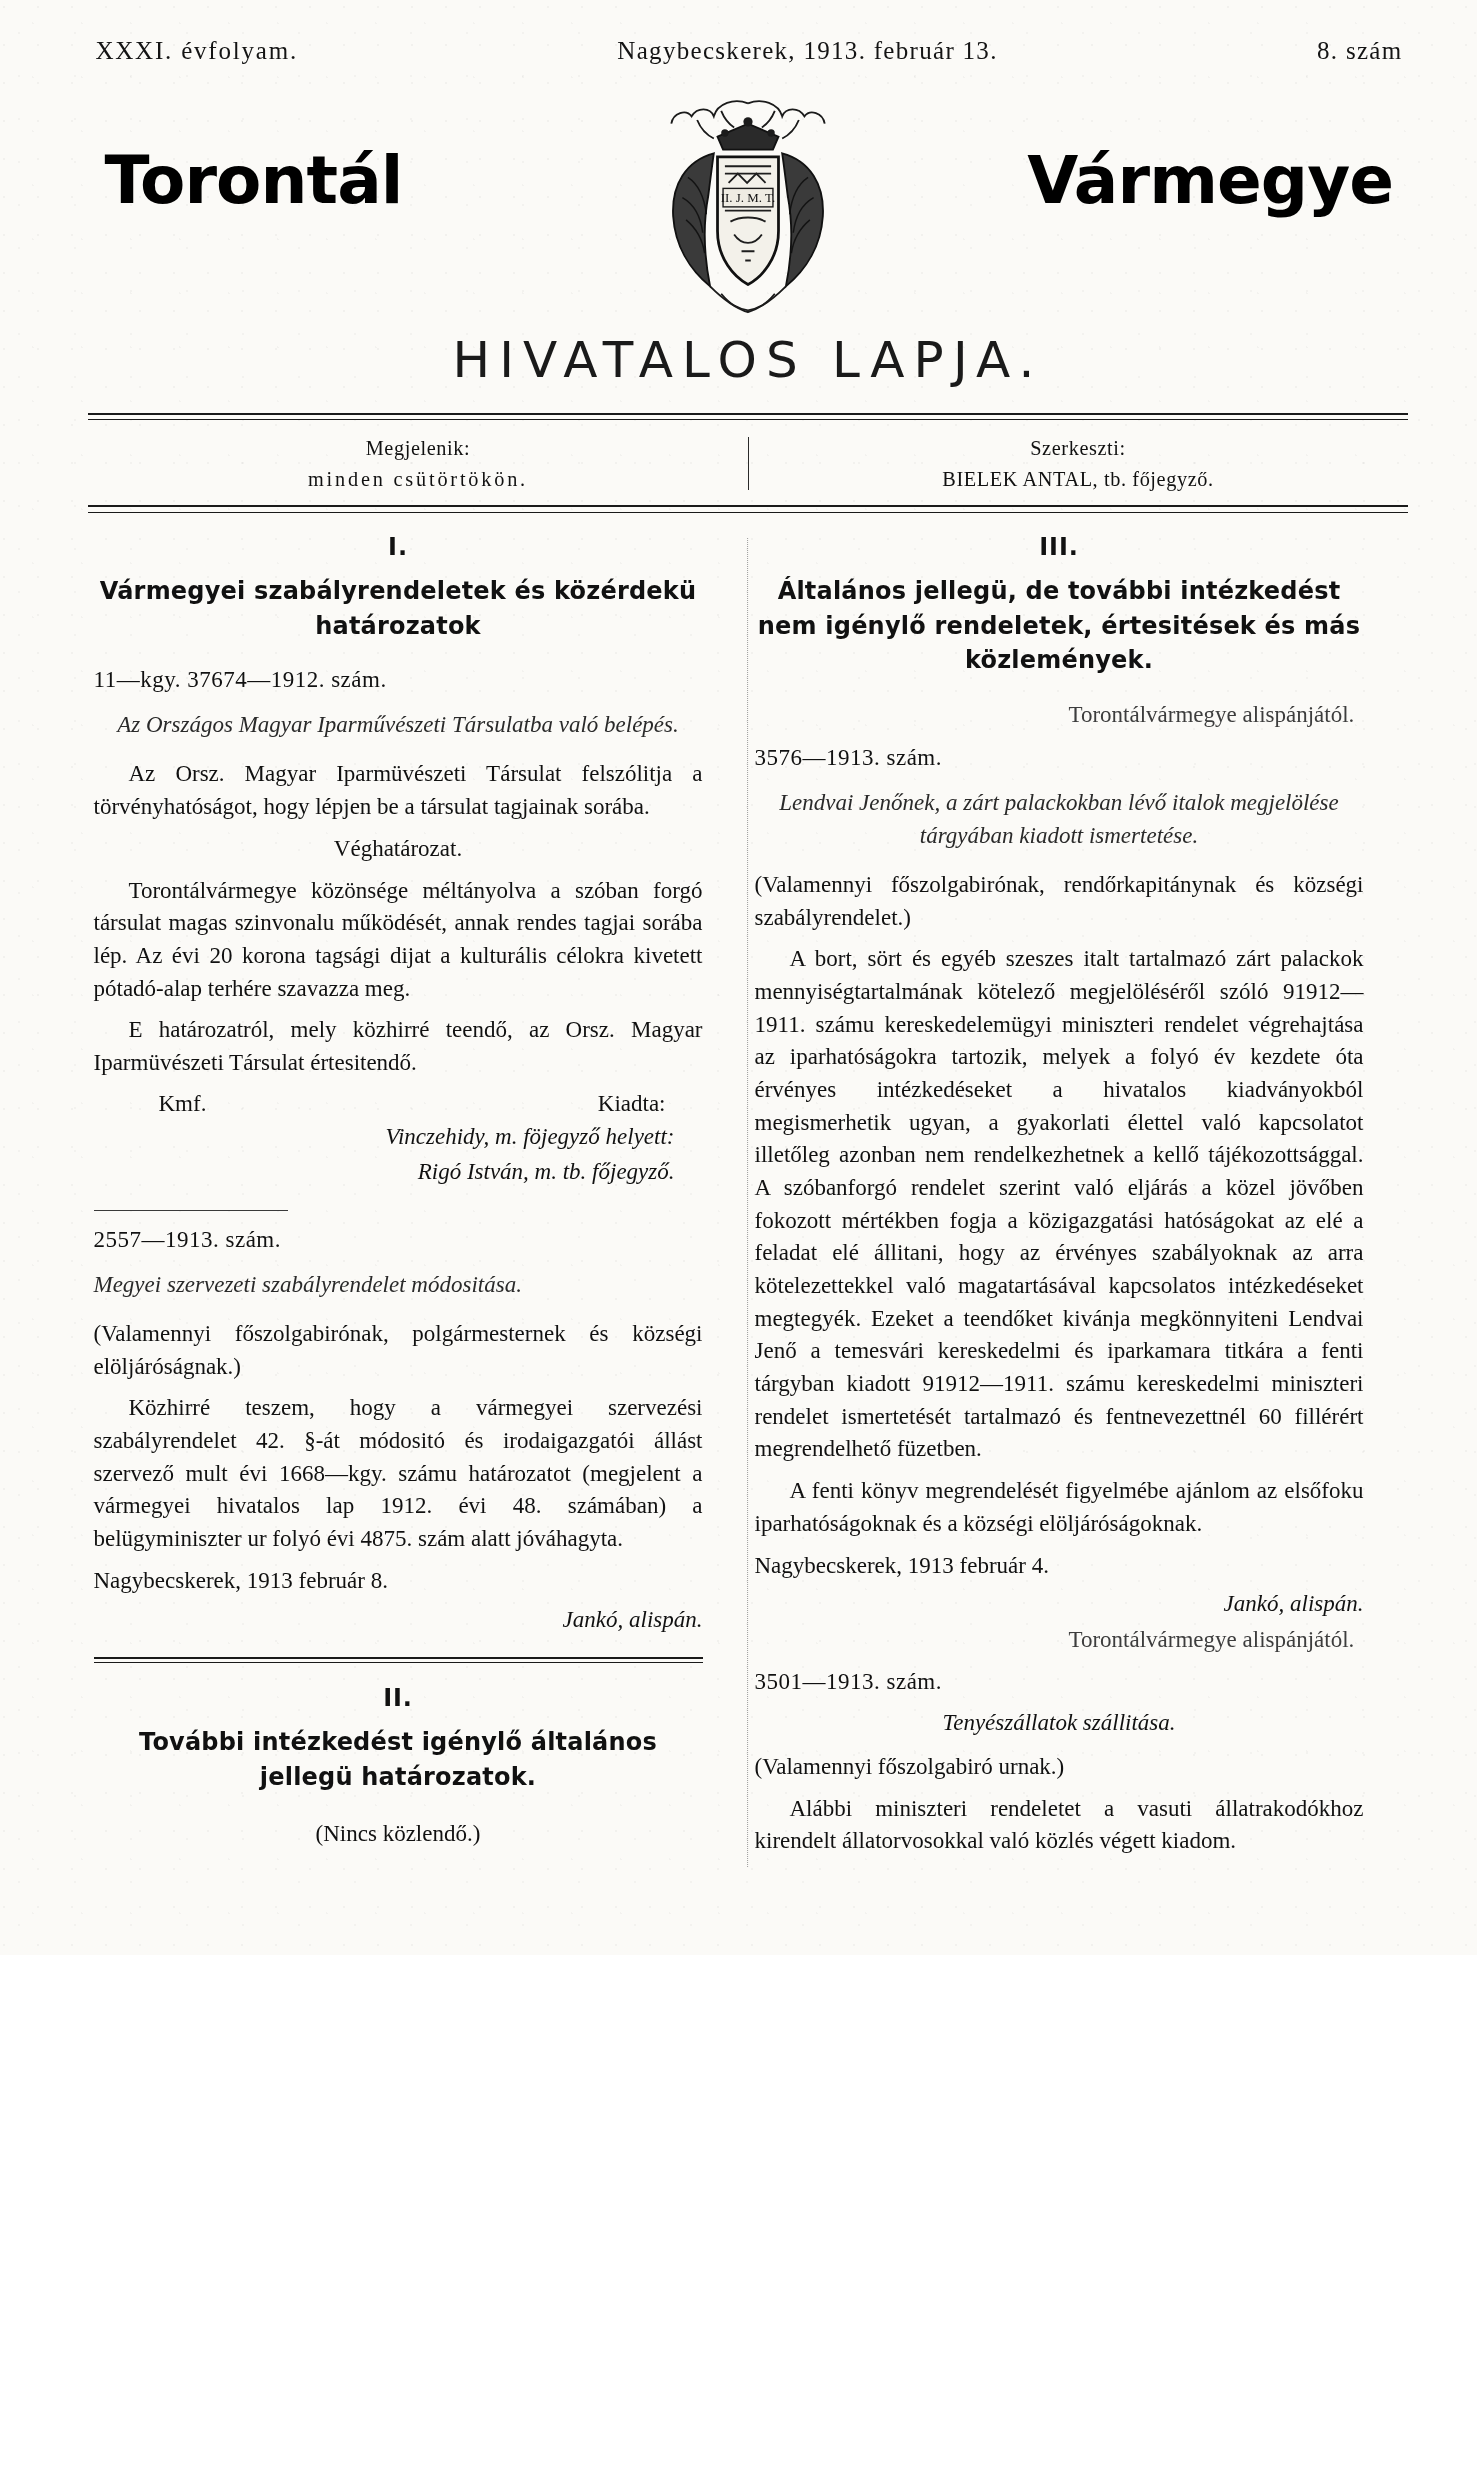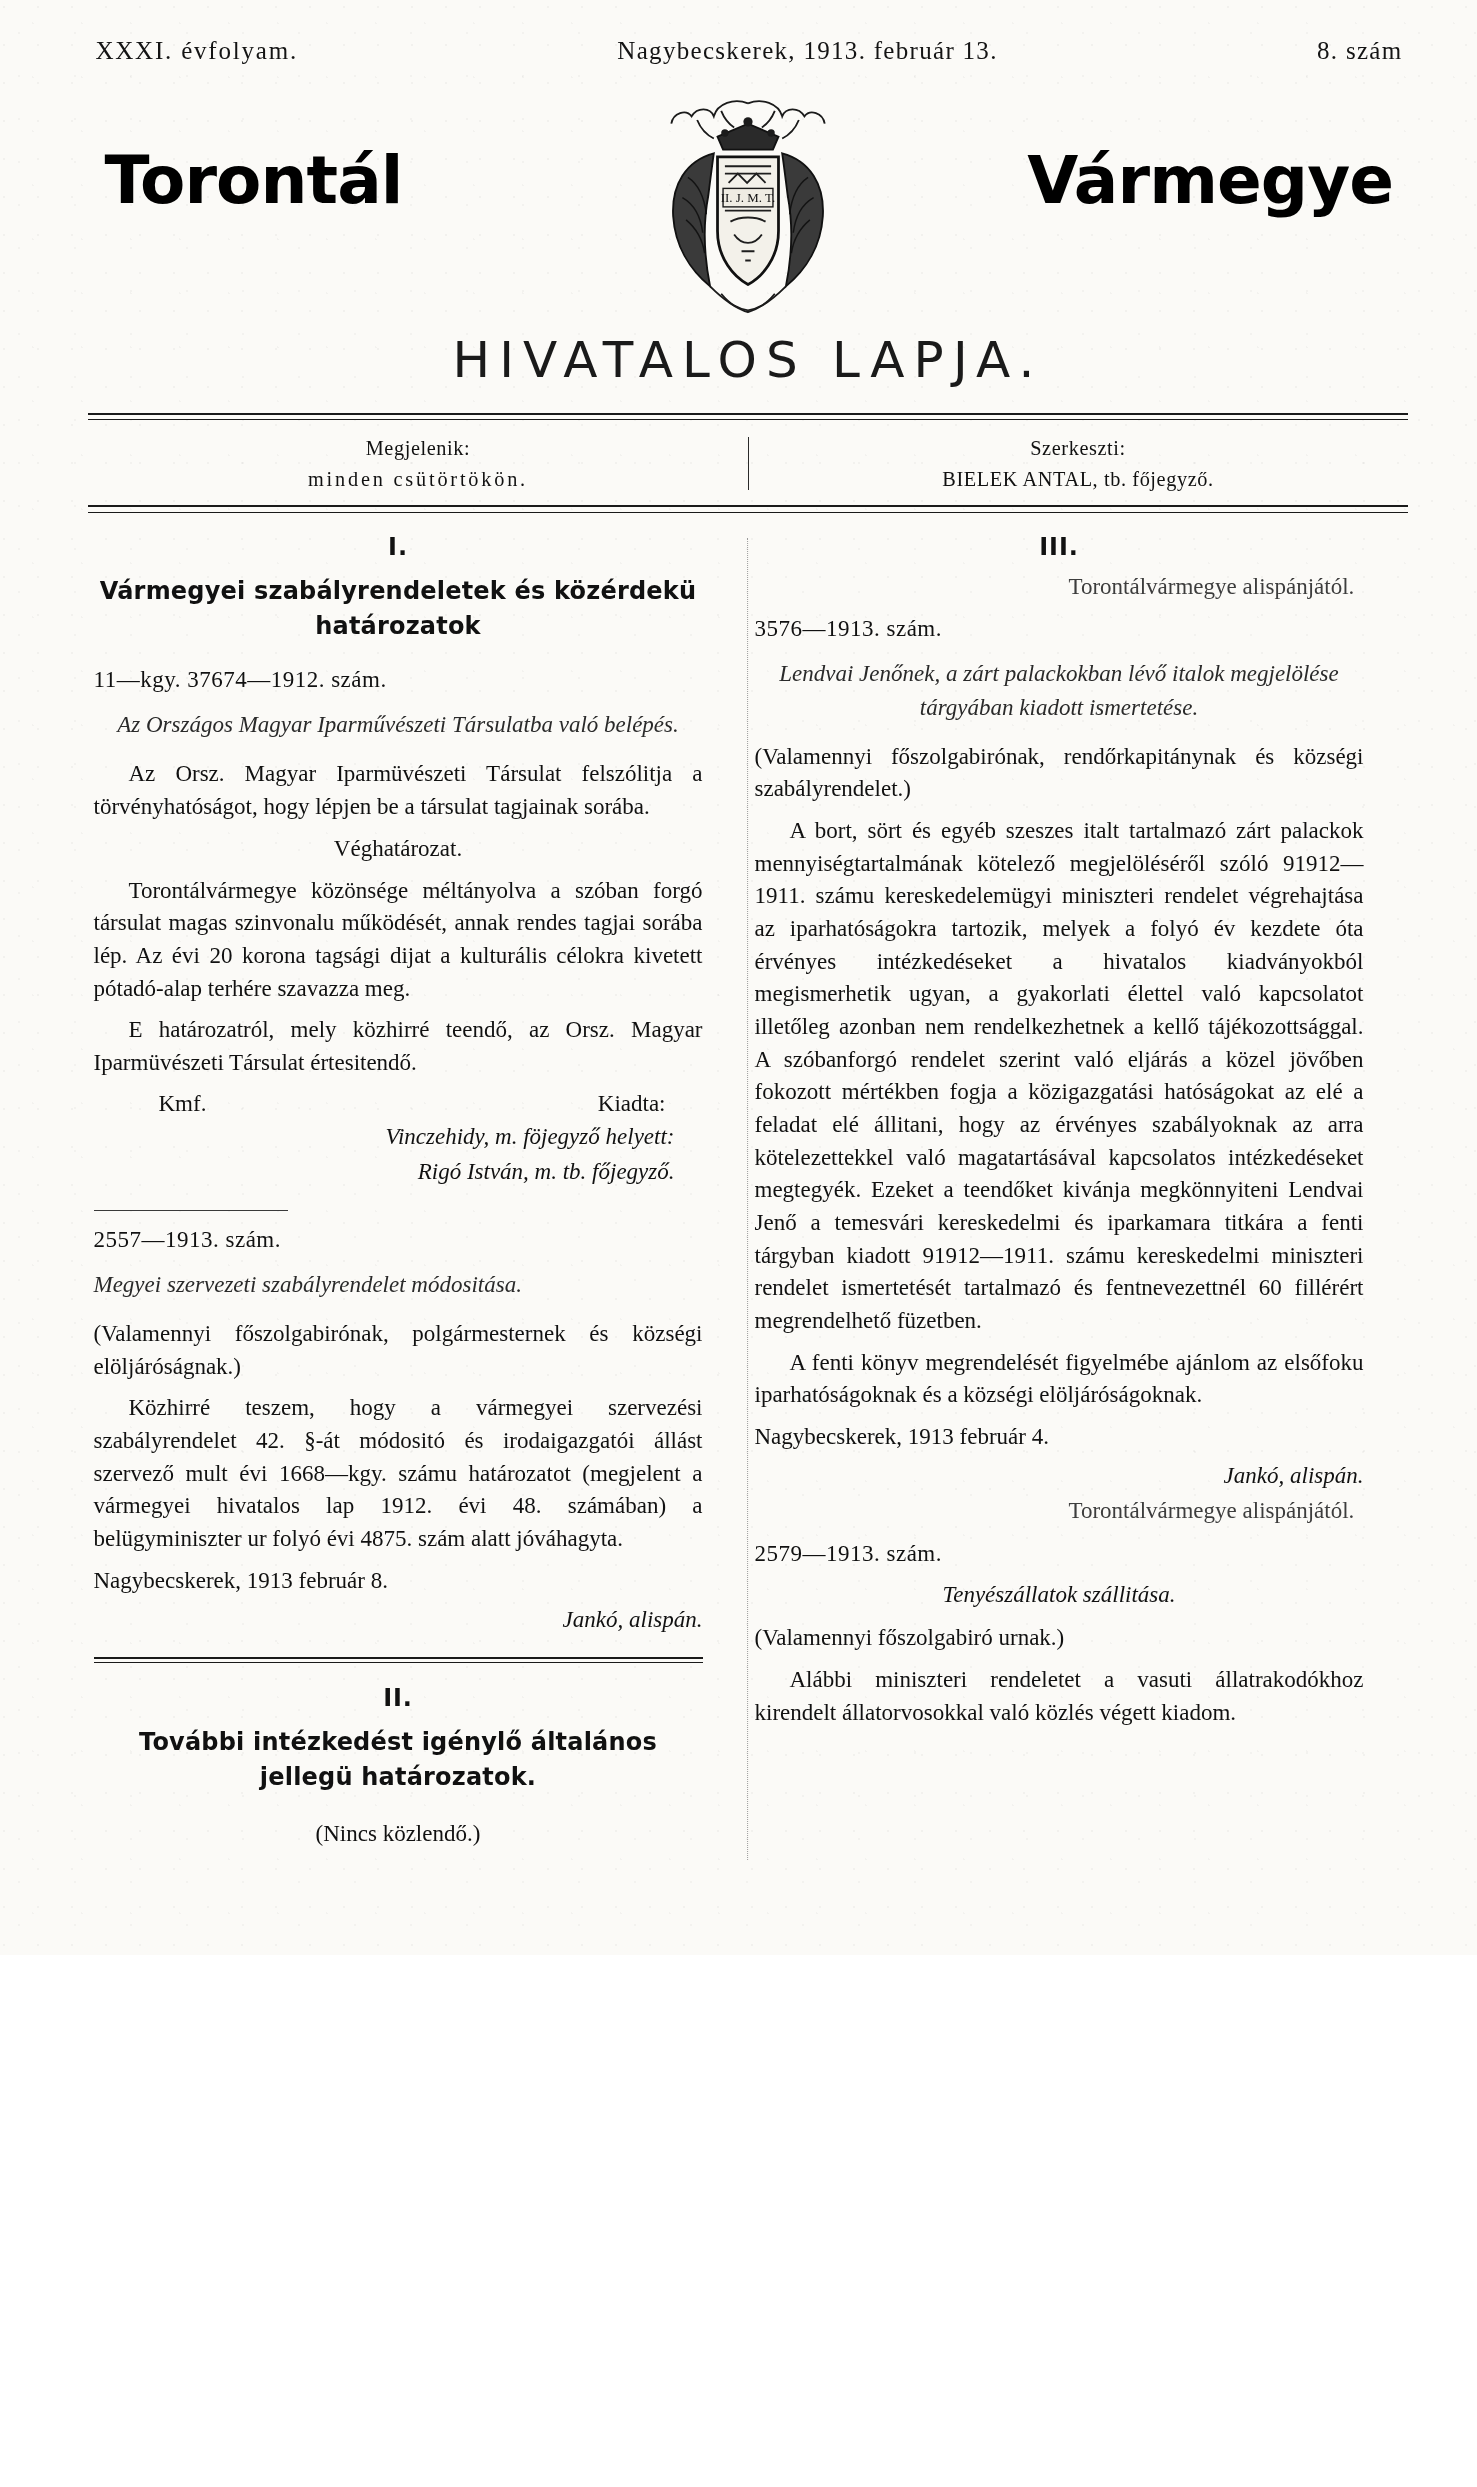--- a/index.html
+++ b/index.html
@@ -365,39 +365,40 @@
 
         <div class="sec-num">II.</div>
         <div class="sec-head">További intézkedést igénylő általános jellegü határozatok.</div>
         <p class="body center">(Nincs közlendő.)</p>
 
       </div>
 
       <div class="col-r">
 
         <div class="sec-num">III.</div>
+        <div class="sec-head">Általános jellegü, de további intézkedést nem igénylő rendeletek, értesitések és más közlemények.</div>
 
         <div class="right-italic-head">Torontálvármegye alispánjától.</div>
 
         <div class="num-line">3576—1913. szám.</div>
         <div class="italic-head">Lendvai Jenőnek, a zárt palackokban lévő italok megjelölése tárgyában kiadott ismertetése.</div>
 
         <p class="body noind addressee">(Valamennyi főszolgabirónak, rendőrkapitánynak és községi szabályrendelet.)</p>
 
         <p class="body">A bort, sört és egyéb szeszes italt tartalmazó zárt palackok mennyiségtartalmának kötelező megjelöléséről szóló 91912—1911. számu kereskedelemügyi miniszteri rendelet végrehajtása az iparhatóságokra tartozik, melyek a folyó év kezdete óta érvényes intézkedéseket a hivatalos kiadványokból megismerhetik ugyan, a gyakorlati élettel való kapcsolatot illetőleg azonban nem rendelkezhetnek a kellő tájékozottsággal. A szóbanforgó rendelet szerint való eljárás a közel jövőben fokozott mértékben fogja a közigazgatási hatóságokat az elé a feladat elé állitani, hogy az érvényes szabályoknak az arra kötelezettekkel való magatartásával kapcsolatos intézkedéseket megtegyék. Ezeket a teendőket kivánja megkönnyiteni Lendvai Jenő a temesvári kereskedelmi és iparkamara titkára a fenti tárgyban kiadott 91912—1911. számu kereskedelmi miniszteri rendelet ismertetését tartalmazó és fentnevezettnél 60 fillérért megrendelhető füzetben.</p>
         <p class="body">A fenti könyv megrendelését figyelmébe ajánlom az elsőfoku iparhatóságoknak és a községi elöljáróságoknak.</p>
 
         <p class="body noind">Nagybecskerek, 1913 február 4.</p>
         <div class="right-sign">
           <i>Jankó, alispán.</i>
         </div>
 
         <div class="right-italic-head">Torontálvármegye alispánjától.</div>
 
-        <div class="num-line">2579—1913. szám.</div>
+        <div class="num-line">3501—1913. szám.</div>
         <div class="center-italic">Tenyészállatok szállitása.</div>
 
         <p class="body noind">(Valamennyi főszolgabiró urnak.)</p>
         <p class="body">Alábbi miniszteri rendeletet a vasuti állatrakodókhoz kirendelt állatorvosokkal való közlés végett kiadom.</p>
 
       </div>
     </div>
   </div>
 </div>
 

